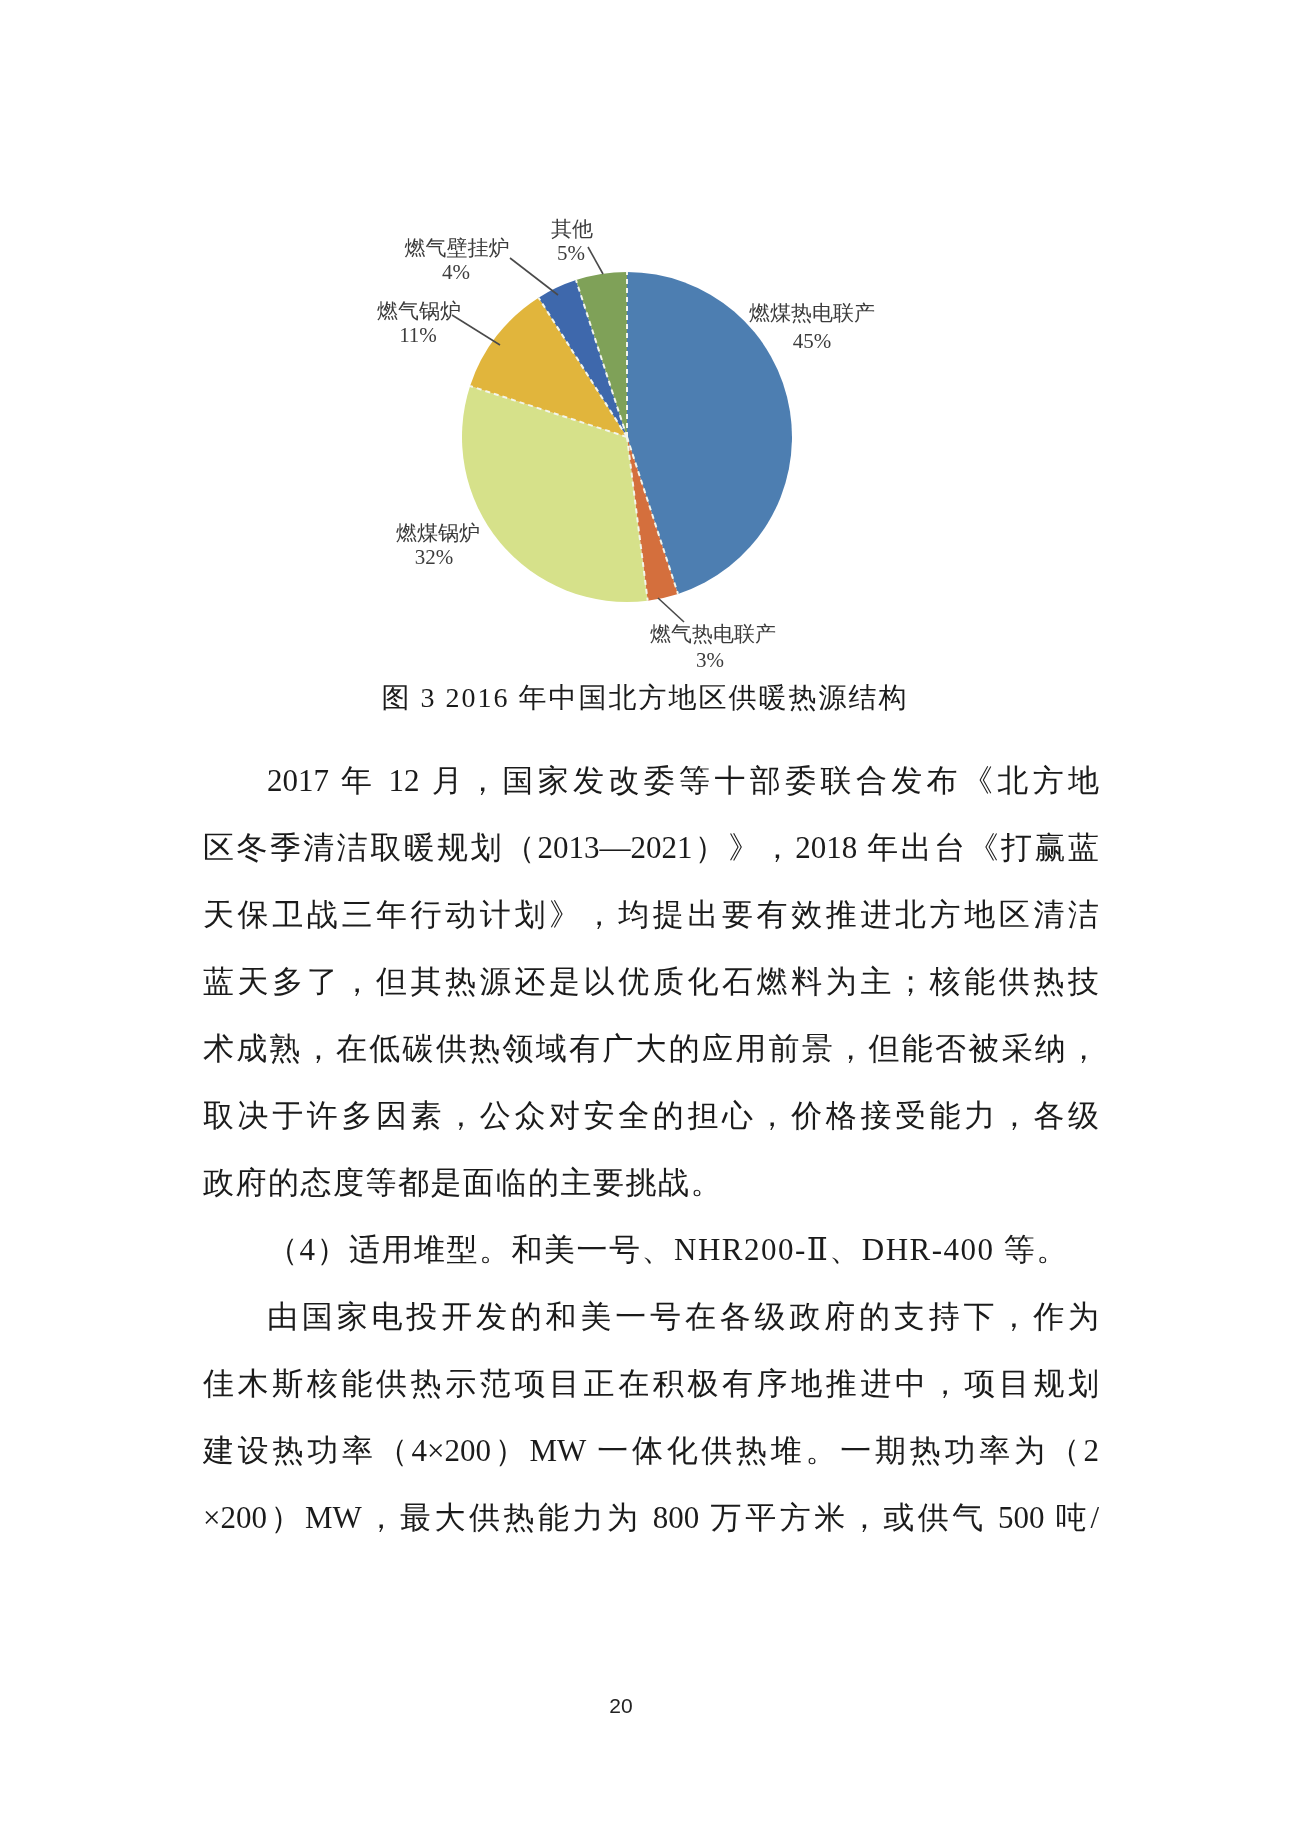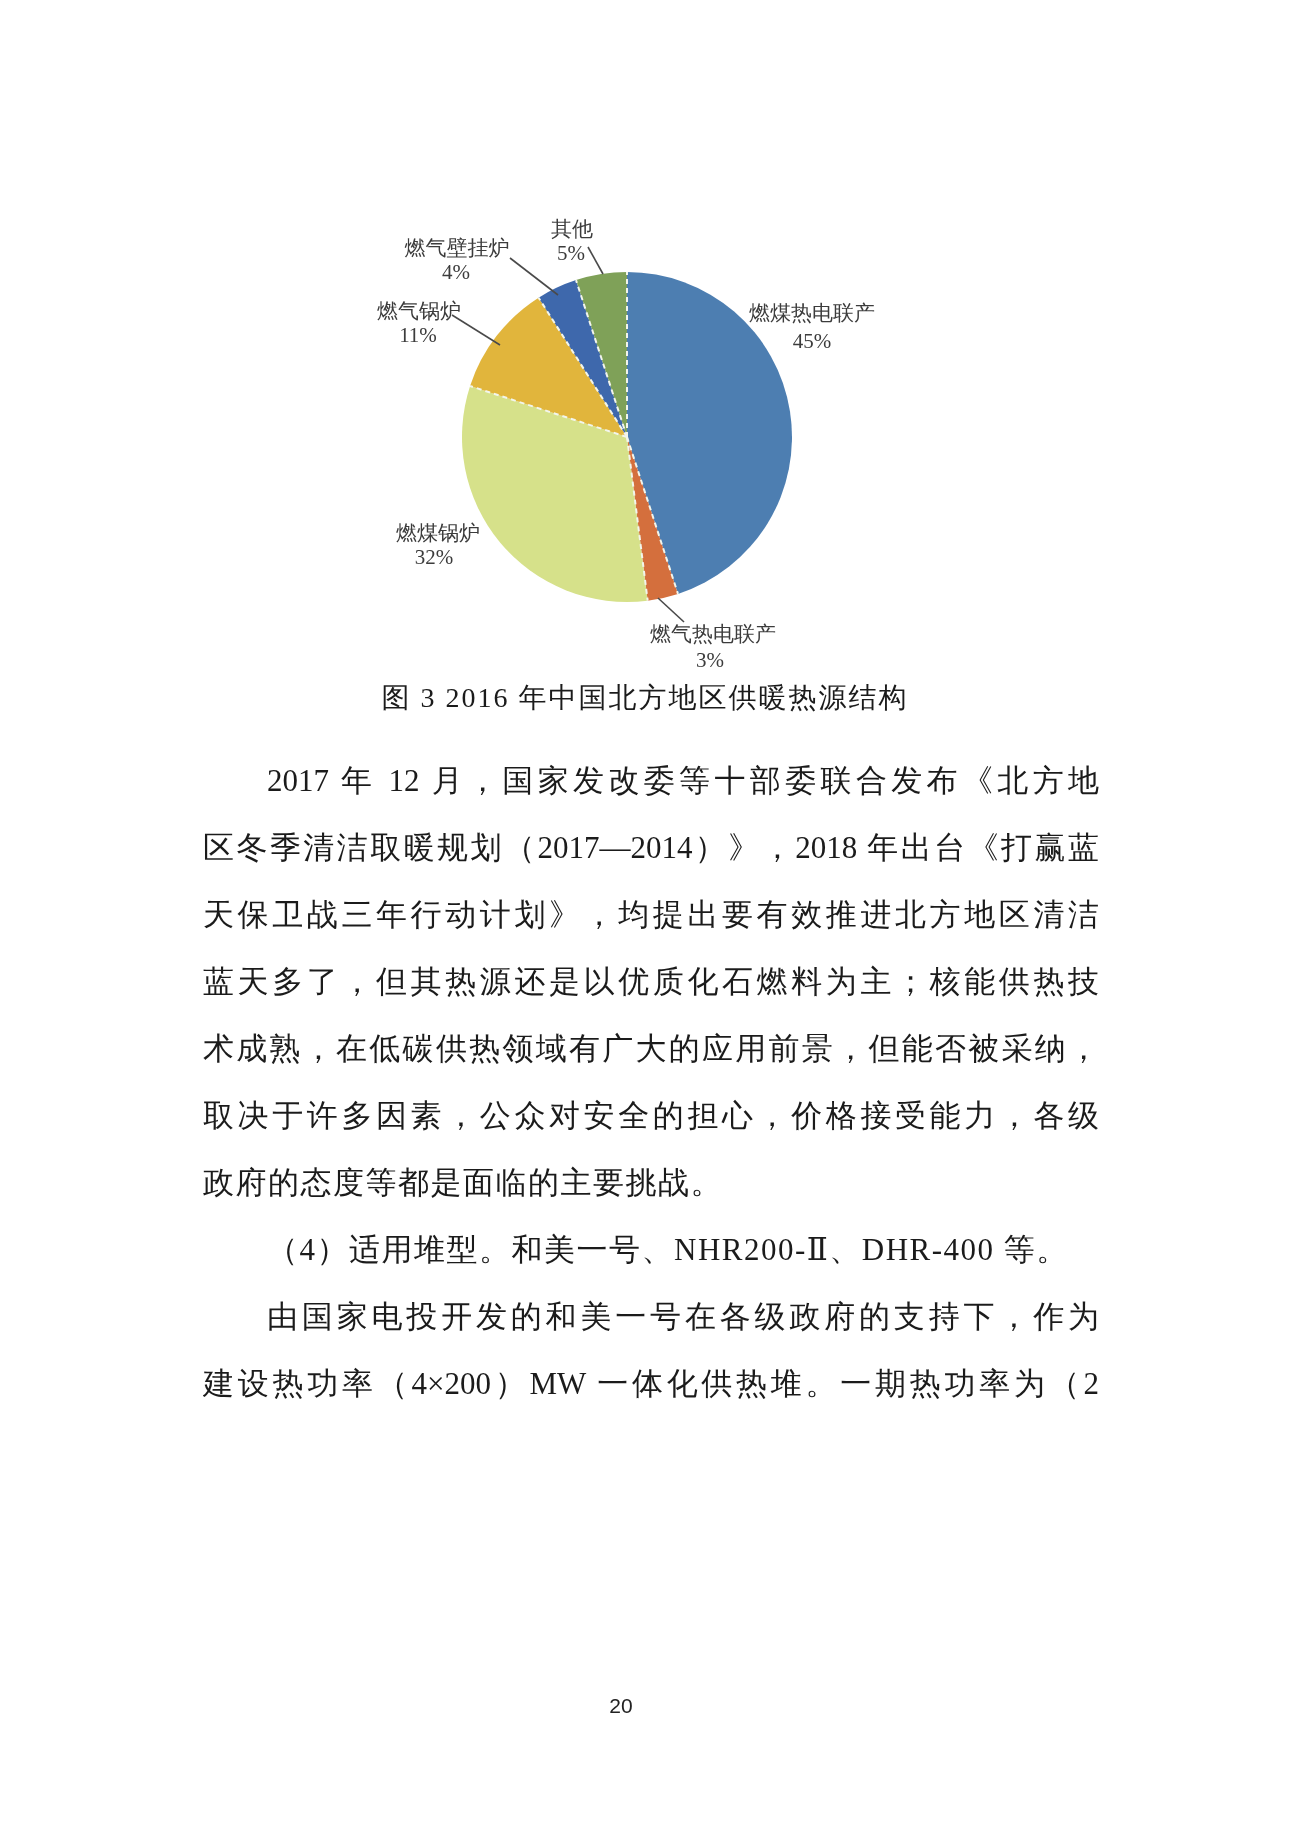--- a/index.html
+++ b/index.html
@@ -87,26 +87,28 @@
         <text x="456" y="279" text-anchor="middle" font-size="21" class="pie-label">4%</text>
         <text x="572" y="236" text-anchor="middle" font-size="21" class="pie-label">其他</text>
         <text x="571" y="260" text-anchor="middle" font-size="21" class="pie-label">5%</text>
       </g>
   </svg>
 
   <div class="caption">图 3 2016 年中国北方地区供暖热源结构</div>
 
   <div class="body-text">
     <div class="line indent">2017 年 12 月，国家发改委等十部委联合发布《北方地</div>
-    <div class="line">区冬季清洁取暖规划（2017—2014）》，2018 年出台《打赢蓝</div>
+    <div class="line">区冬季清洁取暖规划（2013—2021）》，2018 年出台《打赢蓝</div>
     <div class="line">天保卫战三年行动计划》，均提出要有效推进北方地区清洁</div>
     <div class="line">蓝天多了，但其热源还是以优质化石燃料为主；核能供热技</div>
     <div class="line">术成熟，在低碳供热领域有广大的应用前景，但能否被采纳，</div>
     <div class="line">取决于许多因素，公众对安全的担心，价格接受能力，各级</div>
     <div class="line short">政府的态度等都是面临的主要挑战。</div>
     <div class="line indent short">（4）适用堆型。和美一号、NHR200-Ⅱ、DHR-400 等。</div>
     <div class="line indent">由国家电投开发的和美一号在各级政府的支持下，作为</div>
+    <div class="line">佳木斯核能供热示范项目正在积极有序地推进中，项目规划</div>
     <div class="line">建设热功率（4×200）MW 一体化供热堆。一期热功率为（2</div>
+    <div class="line">×200）MW，最大供热能力为 800 万平方米，或供气 500 吨/</div>
   </div>
 
   <div class="pagenum">20</div>
 
 </div>
 
 </body></html>

